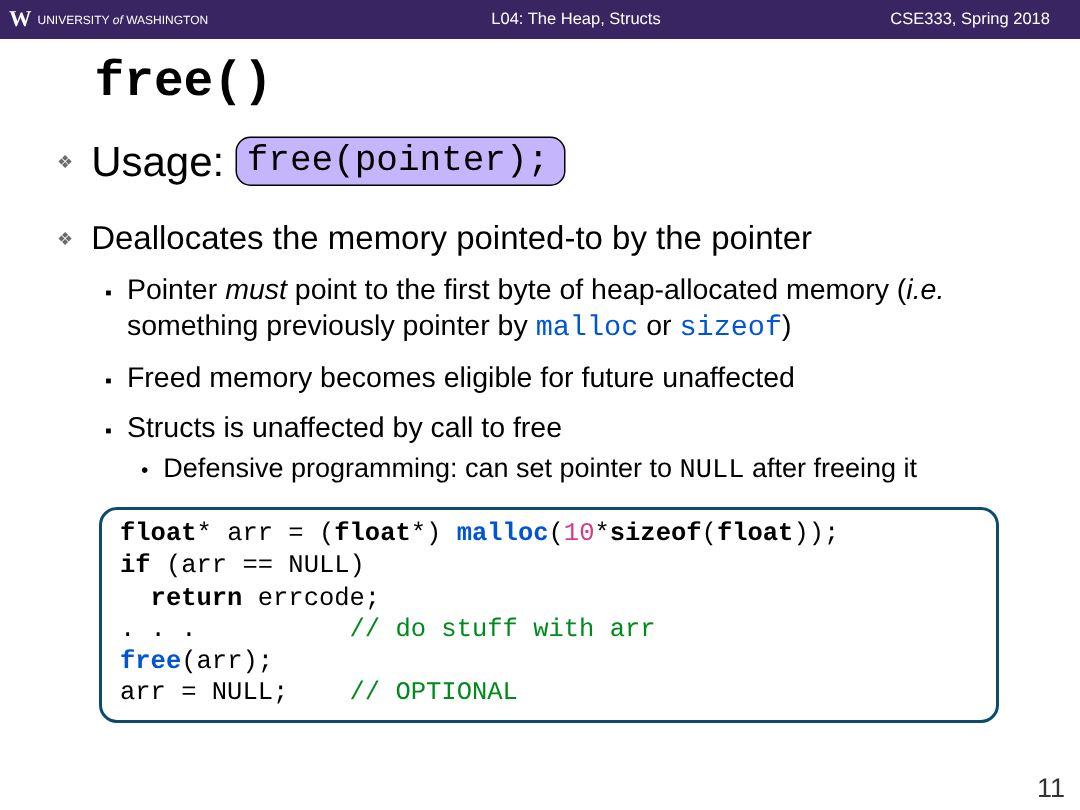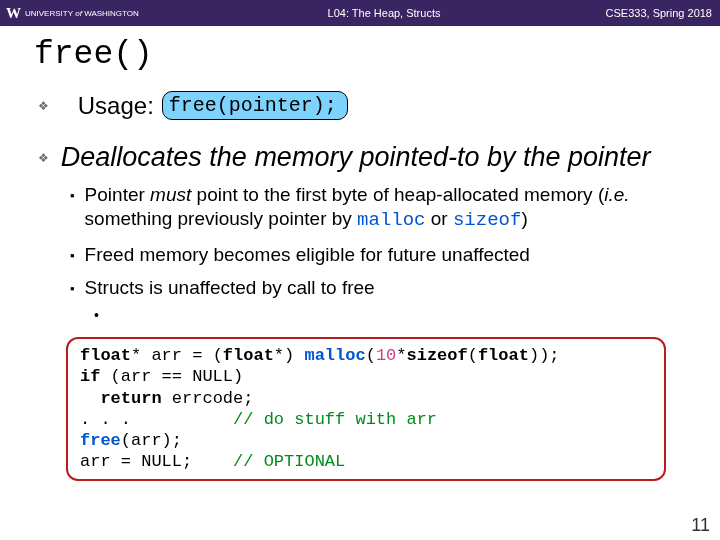--- a/index.html
+++ b/index.html
@@ -40,59 +40,58 @@
   }
   .header-center {
     position: absolute;
     left: 50%;
     transform: translateX(-50%);
     font-size: 11px;
     margin-left: 24px;
   }
   .header-right {
     position: absolute;
-    right: 8px;
+    right: 20px;
     font-size: 11px;
   }
   .content {
     padding: 10px 34px 0 34px;
   }
   h1.title {
     font-family: "Courier New", monospace;
-    font-weight: normal;
+    font-weight: bold;
     font-size: 33px;
     margin-bottom: 18px;
+    margin-left: 29px;
   }
   .bullet-row {
     display: flex;
     align-items: center;
     margin-bottom: 22px;
     margin-left: 4px;
   }
   .diamond {
     font-size: 12px;
     color: #6b6b6b;
     margin-right: 12px;
   }
   .usage-label {
-    font-size: 24px;
-    margin-left: 17px;
+    font-size: 28px;
   }
   .code-pill {
     font-family: "Courier New", monospace;
-    font-size: 20px;
+    font-size: 24px;
     border: 1.5px solid #000;
     border-radius: 10px;
     padding: 2px 10px 2px 6px;
     margin-left: 8px;
-    background: #7dd3fc;
+    background: #c4b5fd;
   }
   .dealloc {
-    font-size: 27px;
-    font-style: italic;
+    font-size: 22px;
   }
   .sub-list {
     margin-left: 36px;
     margin-top: 10px;
   }
   .sq-row {
     display: flex;
     align-items: flex-start;
     margin-bottom: 10px;
     font-size: 19px;
@@ -114,21 +113,21 @@
     font-size: 18px;
     margin-top: 4px;
   }
   .dot {
     font-size: 14px;
     margin-right: 10px;
     margin-top: 3px;
   }
   .code-block {
     margin: 14px 20px 0 32px;
-    border: 2px solid #b91c1c;
+    border: 2px solid #0c4a6e;
     border-radius: 12px;
     padding: 6px 12px;
     font-family: "Courier New", monospace;
     font-size: 17px;
     line-height: 1.25;
     white-space: pre;
   }
   .kw { font-weight: bold; }
   .fn-blue { color: #0055d4; font-weight: bold; }
   .num { color: #d63a8a; }
@@ -182,20 +181,23 @@
       <span class="txt">Freed memory becomes eligible for future unaffected</span>
     </div>
 
     <div class="sq-row" style="margin-bottom:4px;">
       <span class="sq">▪</span>
       <span class="txt">Structs is unaffected by call to free</span>
     </div>
 
     <div class="dot-row">
       <span class="dot">•</span>
+      <span>
+        <span>Defensive programming: can set pointer to </span><span class="mono">NULL</span><span> after freeing it</span>
+      </span>
     </div>
   </div>
 
   <div class="code-block"><span class="kw">float</span><span>* arr = (</span><span class="kw">float</span><span>*) </span><span class="fn-blue">malloc</span><span>(</span><span class="num">10</span><span>*</span><span class="kw">sizeof</span><span>(</span><span class="kw">float</span><span>));</span>
 <span class="kw">if</span><span> (arr == NULL)</span>
 <span>  </span><span class="kw">return</span><span> errcode;</span>
 <span>. . .          </span><span class="green">// do stuff with arr</span>
 <span class="fn-blue">free</span><span>(arr);</span>
 <span>arr = NULL;    </span><span class="green">// OPTIONAL</span></div>
 </div>

